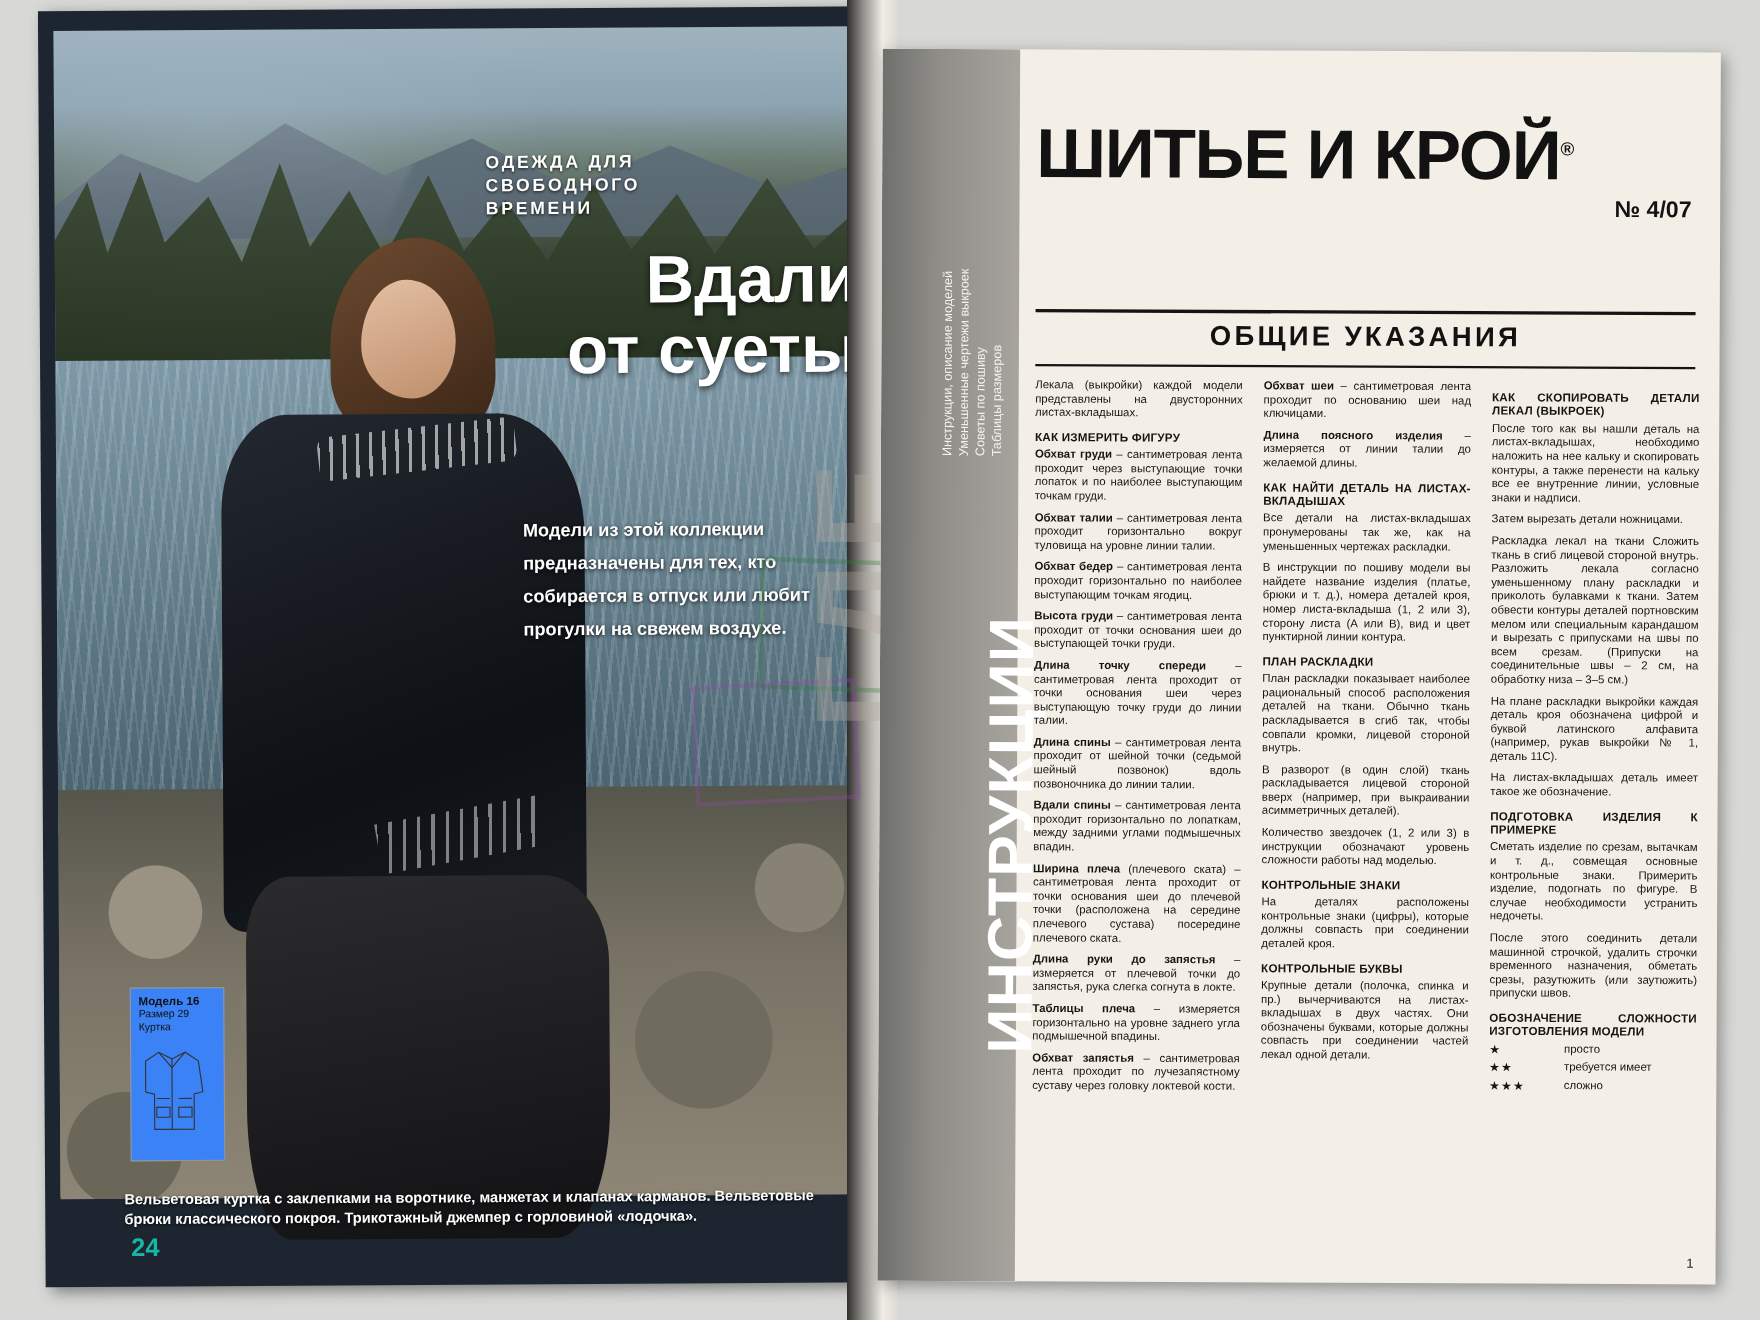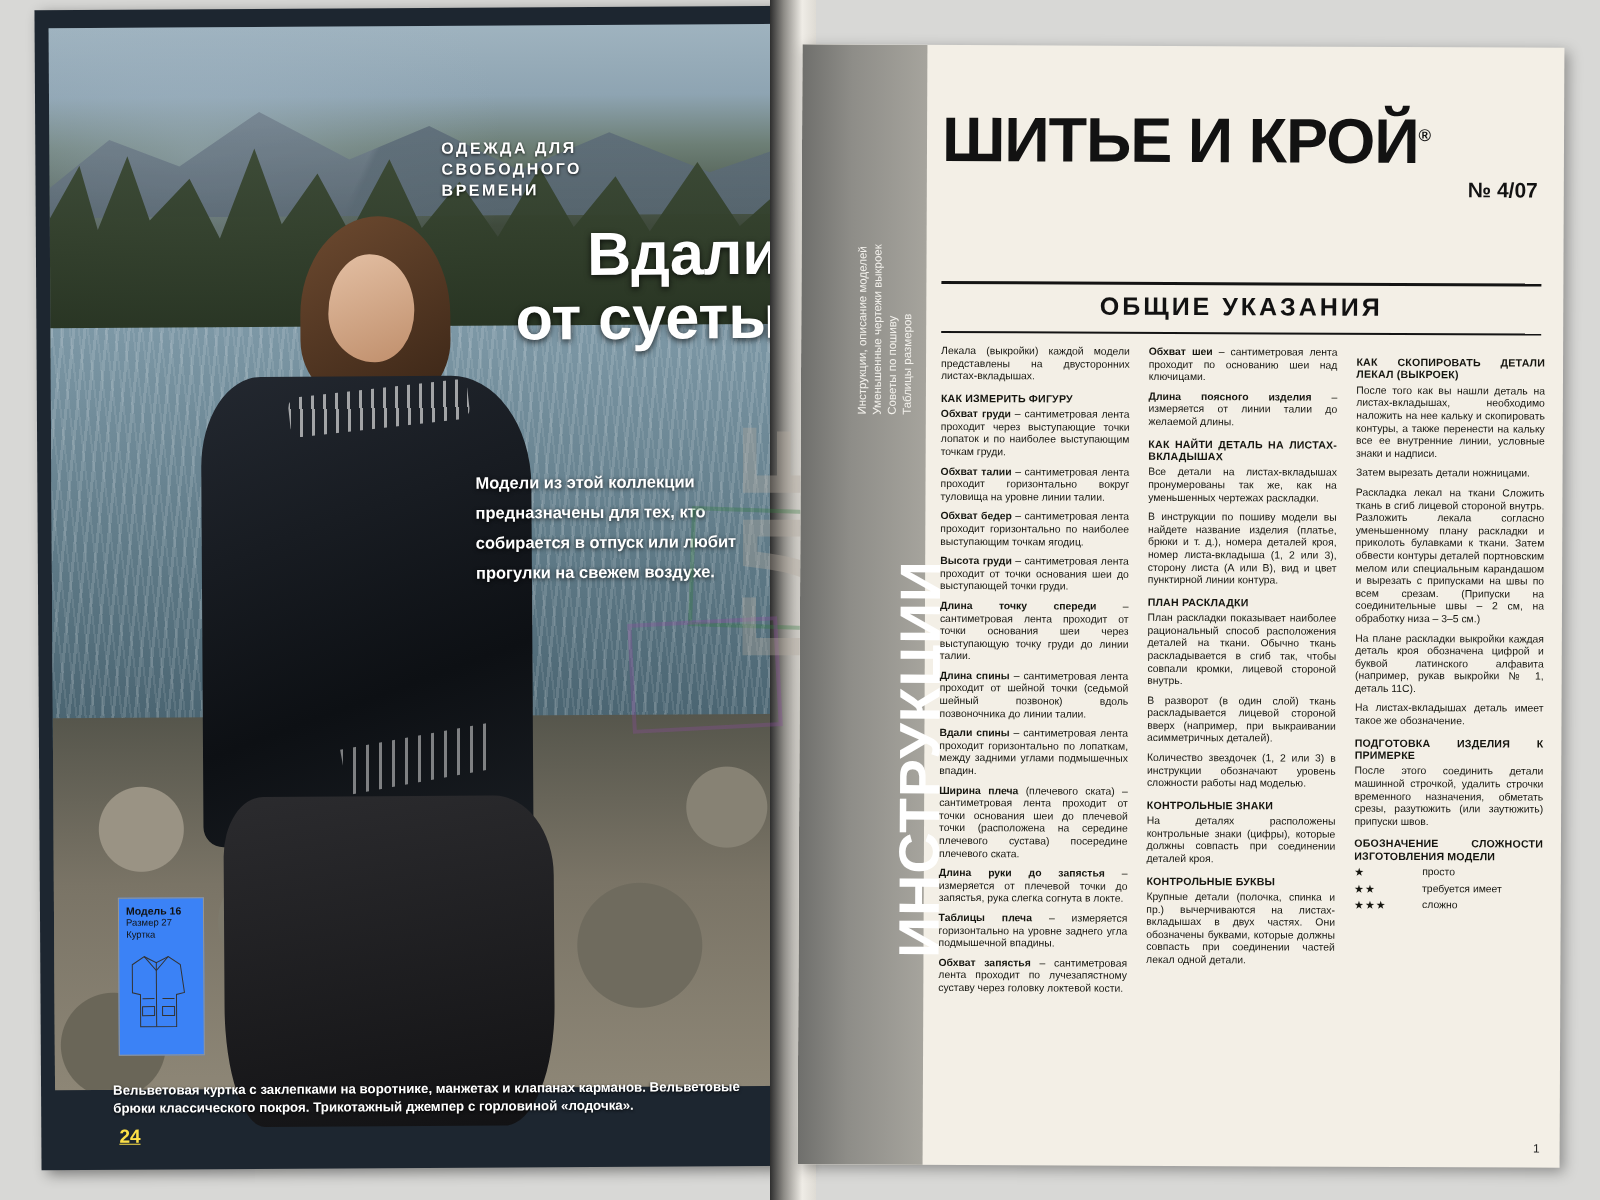--- a/index.html
+++ b/index.html
@@ -142,21 +142,21 @@
   .model-box .m-title { font-weight: bold; font-size: 10.5px; }
   .model-sketch { margin-top: 6px; width: 72px; height: 92px; }
 
   .caption {
     position: absolute; left: 72px; bottom: 52px; width: 655px;
     color: #ffffff; font-size: 13.3px; line-height: 18px; font-weight: bold;
     text-shadow: 0 1px 3px rgba(0,0,0,.85);
   }
   .folio-left {
     position: absolute; left: 78px; bottom: 22px;
-    color: #fde047; font-size: 19px; font-weight: bold; text-decoration: underline;
+    color: #14b8a6; font-size: 23px; font-weight: bold;
   }
 
   
   #gutter {
     position: absolute; left: 770px; top: 0; width: 46px; height: 1200px;
     background: linear-gradient(to right, #2e2e2e, #8d8b86 30%, #efece6 70%, #dedbd4);
   }
 
   
   #right-page {
@@ -286,21 +286,21 @@
 
     <div class="headline">
       <div>Вдали</div>
       <div>от суеты</div>
     </div>
 
     <div class="lede">Модели из этой коллекции предназначены для тех, кто собирается в отпуск или любит прогулки на свежем воздухе.</div>
 
     <div class="model-box">
       <div class="m-title">Модель 16</div>
-      <div>Размер 27</div>
+      <div>Размер 29</div>
       <div>Куртка</div>
       <svg class="model-sketch" viewBox="0 0 72 92">
         <g fill="none" stroke="#333" stroke-width="1">
           <path d="M6 18 L18 10 L30 16 L42 10 L54 18 L58 46 L50 48 L50 80 L14 80 L14 48 L6 46 Z"></path>
           <path d="M30 16 L30 80"></path>
           <path d="M18 10 L30 24 L42 10"></path>
           <path d="M16 52 h12 M36 52 h12"></path>
           <rect x="16" y="60" width="12" height="9"></rect>
           <rect x="36" y="60" width="12" height="9"></rect>
         </g>
@@ -371,20 +371,21 @@
           <p>Крупные детали (полочка, спинка и пр.) вычерчиваются на листах-вкладышах в двух частях. Они обозначены буквами, которые должны совпасть при соединении частей лекал одной детали.</p>
         </div>
       <div class="col">
           <h4>КАК СКОПИРОВАТЬ ДЕТАЛИ ЛЕКАЛ (ВЫКРОЕК)</h4>
           <p>После того как вы нашли деталь на листах-вкладышах, необходимо наложить на нее кальку и скопировать контуры, а также перенести на кальку все ее внутренние линии, условные знаки и надписи.</p>
           <p>Затем вырезать детали ножницами.</p>
           <p>Раскладка лекал на ткани Сложить ткань в сгиб лицевой стороной внутрь. Разложить лекала согласно уменьшенному плану раскладки и приколоть булавками к ткани. Затем обвести контуры деталей портновским мелом или специальным карандашом и вырезать с припусками на швы по всем срезам. (Припуски на соединительные швы – 2 см, на обработку низа – 3–5 см.)</p>
           <p>На плане раскладки выкройки каждая деталь кроя обозначена цифрой и буквой латинского алфавита (например, рукав выкройки № 1, деталь 11С).</p>
           <p>На листах-вкладышах деталь имеет такое же обозначение.</p>
           <h4>ПОДГОТОВКА ИЗДЕЛИЯ К ПРИМЕРКЕ</h4>
+          <p>Сметать изделие по срезам, вытачкам и т. д., совмещая основные контрольные знаки. Примерить изделие, подогнать по фигуре. В случае необходимости устранить недочеты.</p>
           <p>После этого соединить детали машинной строчкой, удалить строчки временного назначения, обметать срезы, разутюжить (или заутюжить) припуски швов.</p>
           <h4>ОБОЗНАЧЕНИЕ СЛОЖНОСТИ ИЗГОТОВЛЕНИЯ МОДЕЛИ</h4>
           <div class="stars-row">
             <span class="stars">★</span>
             <span class="stars-lbl">просто</span>
           </div>
           <div class="stars-row">
             <span class="stars">★★</span>
             <span class="stars-lbl">требуется имеет</span>
           </div>

